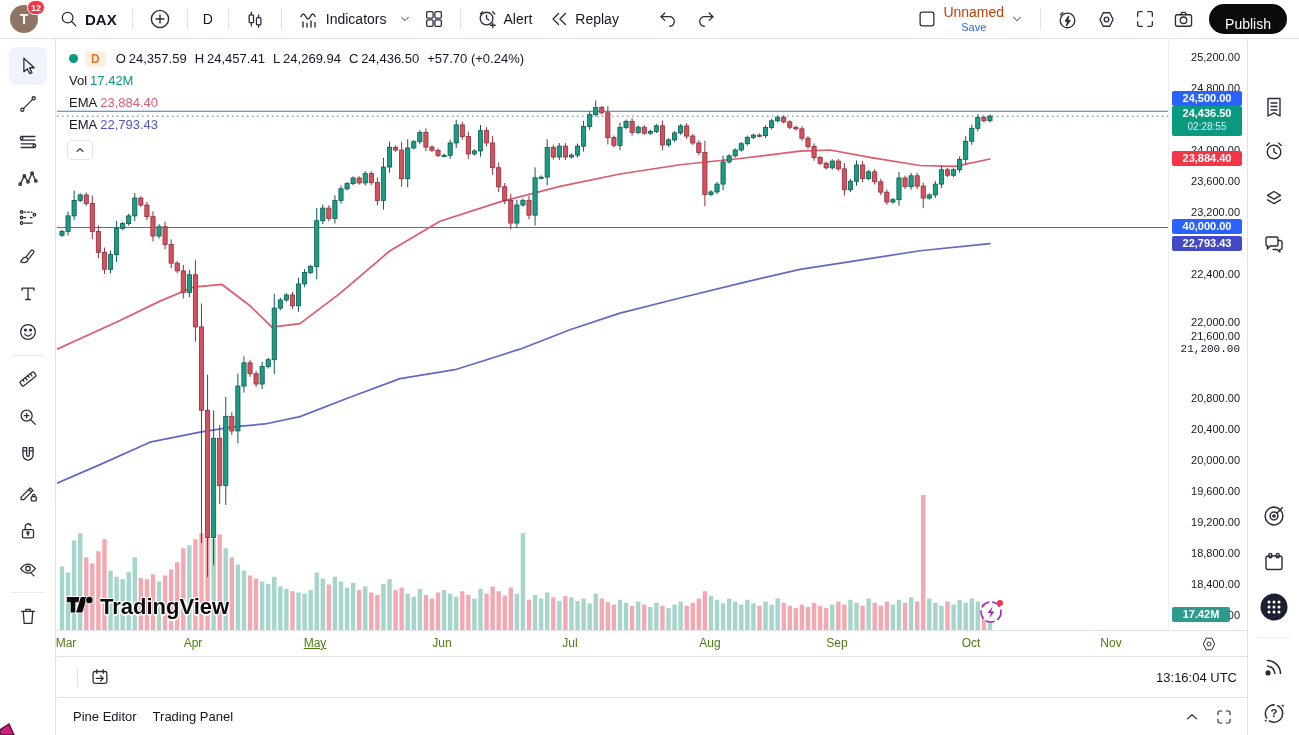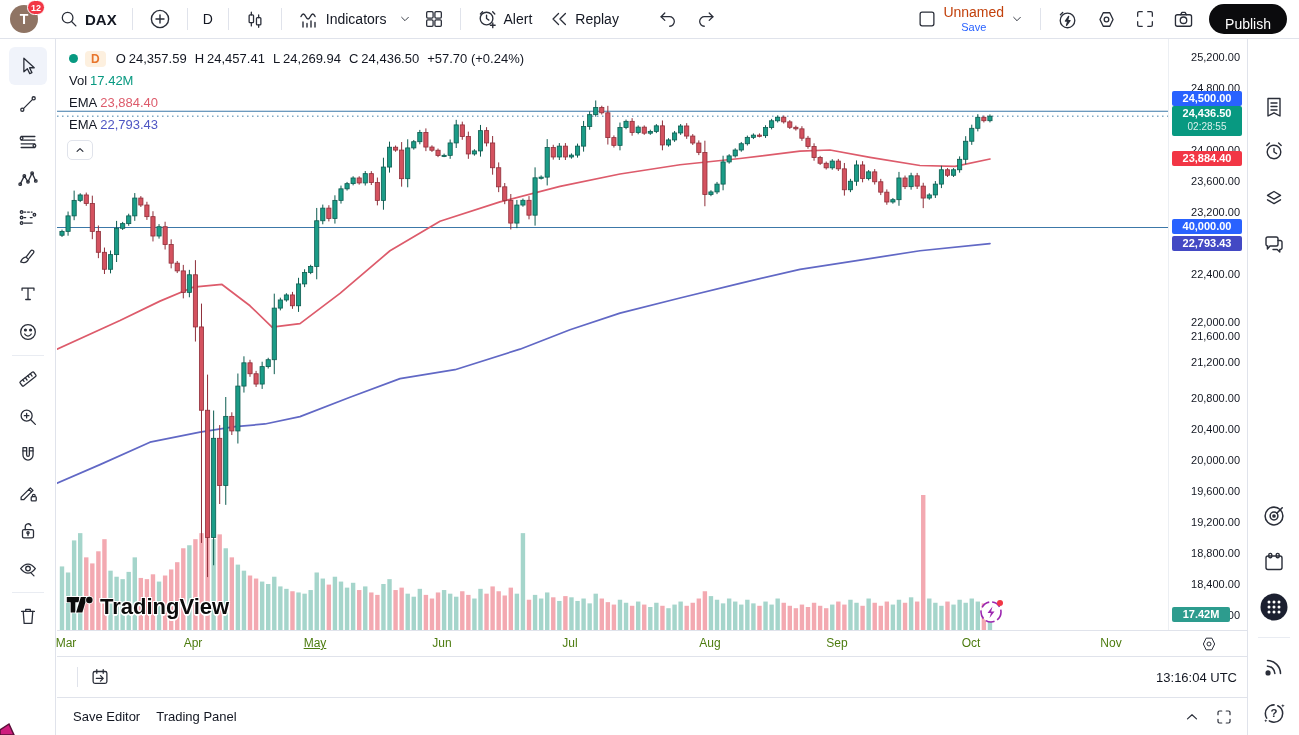--- a/index.html
+++ b/index.html
@@ -931,21 +931,21 @@
 
   <div id="price-axis">
       <span class="pa-lbl" style="top: 11.5px;">25,200.00</span>
       <span class="pa-lbl" style="top: 42.5px;">24,800.00</span>
       <span class="pa-lbl" style="top: 104.5px;">24,000.00</span>
       <span class="pa-lbl" style="top: 135.5px;">23,600.00</span>
       <span class="pa-lbl" style="top: 166.5px;">23,200.00</span>
       <span class="pa-lbl" style="top: 228.5px; margin-left: 27px;">22,400.00</span>
       <span class="pa-lbl" style="top: 277px;">22,000.00</span>
       <span class="pa-lbl" style="top: 290.5px;">21,600.00</span>
-      <span class="pa-lbl" style="top: 317px;">21,200.00</span>
+      <span class="pa-lbl" style="top: 304px; font-family: Liberation Mono, monospace;">21,200.00</span>
       <span class="pa-lbl" style="top: 352.5px;">20,800.00</span>
       <span class="pa-lbl" style="top: 383.5px;">20,400.00</span>
       <span class="pa-lbl" style="top: 414.5px;">20,000.00</span>
       <span class="pa-lbl" style="top: 445.5px;">19,600.00</span>
       <span class="pa-lbl" style="top: 476.5px;">19,200.00</span>
       <span class="pa-lbl" style="top: 507.5px;">18,800.00</span>
       <span class="pa-lbl" style="top: 538.5px;">18,400.00</span>
       <span class="pa-lbl" style="top: 569.5px;">18,000.00</span>
       <div class="pa-badge" style="top: 52px; height: 15px; background: rgb(41, 98, 255);">
         <div>24,500.00</div>
@@ -993,21 +993,21 @@
       <svg width="22" height="22" viewBox="0 0 24 24">
         <rect x="4.5" y="6" width="15" height="13" rx="2"></rect>
           <path d="M8.5 4v4M15.5 4v4"></path>
           <path d="M8 13.5h7M12.5 10.5l3 3-3 3"></path>
       </svg>
     </div>
     <span id="clock-utc">13:16:04 UTC</span>
   </div>
 
   <div id="footer-bar">
-    <span class="ft-tab">Save Editor</span>
+    <span class="ft-tab">Pine Editor</span>
     <span class="ft-tab">Trading Panel</span>
     <div id="footer-icons">
       <span class="ic">
         <svg width="18" height="18" viewBox="0 0 24 24" style="stroke:#2a2e39;fill:none;stroke-width:1.6;stroke-linecap:round;stroke-linejoin:round;">
             <path d="M6 14.5l6-5.5 6 5.5"></path>
           </svg>
       </span>
       <span class="ic">
         <svg width="18" height="18" viewBox="0 0 24 24" style="stroke:#2a2e39;fill:none;stroke-width:1.6;stroke-linecap:round;stroke-linejoin:round;">
             <path d="M9 4H6a2 2 0 0 0-2 2v3M15 4h3a2 2 0 0 1 2 2v3M20 15v3a2 2 0 0 1-2 2h-3M4 15v3a2 2 0 0 0 2 2h3"></path>

